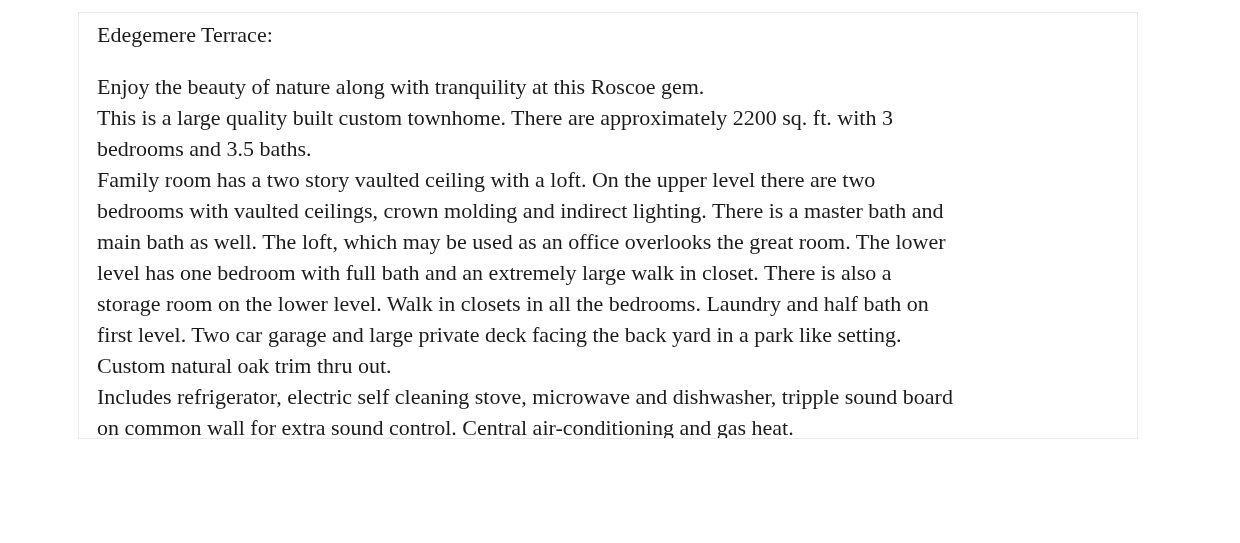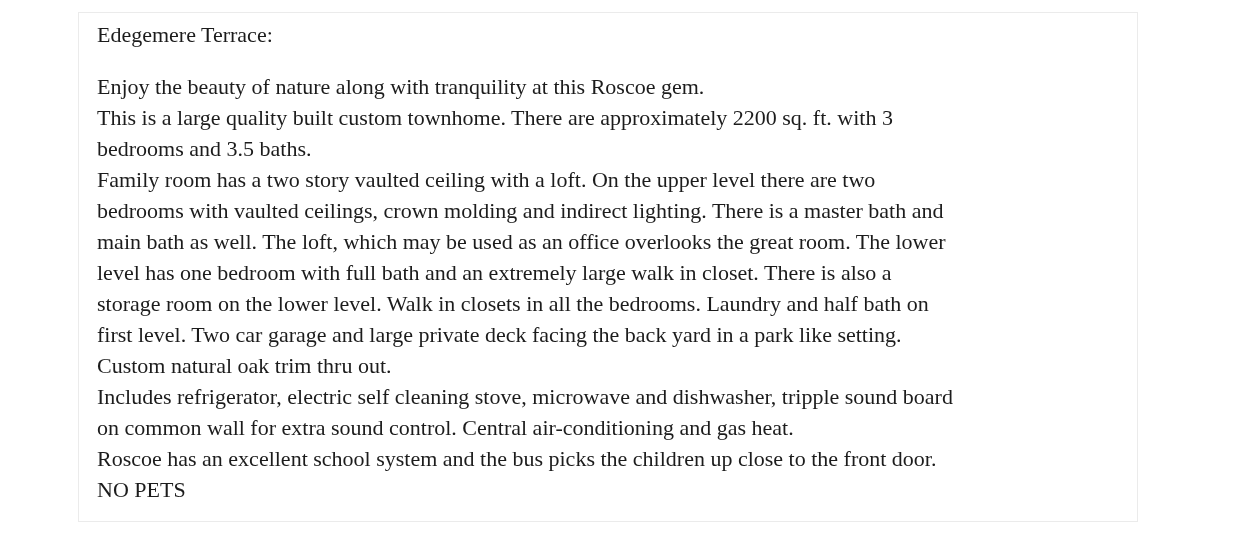--- a/index.html
+++ b/index.html
@@ -12,21 +12,21 @@
     height: 543px;
     position: relative;
     font-family: "Liberation Serif", "DejaVu Serif", serif;
     overflow: hidden;
   }
   .listing-card {
     position: absolute;
     left: 78px;
     top: 12px;
     width: 1060px;
-    height: 510px;
+    height: 427px;
     box-sizing: border-box;
     background: #ffffff;
     border: 1px solid #ebebeb;
     padding: 6px 16px 0 18px;
     overflow: hidden;
   }
   .listing-title,
   .listing-body {
     font-size: 22px;
     line-height: 31px;

